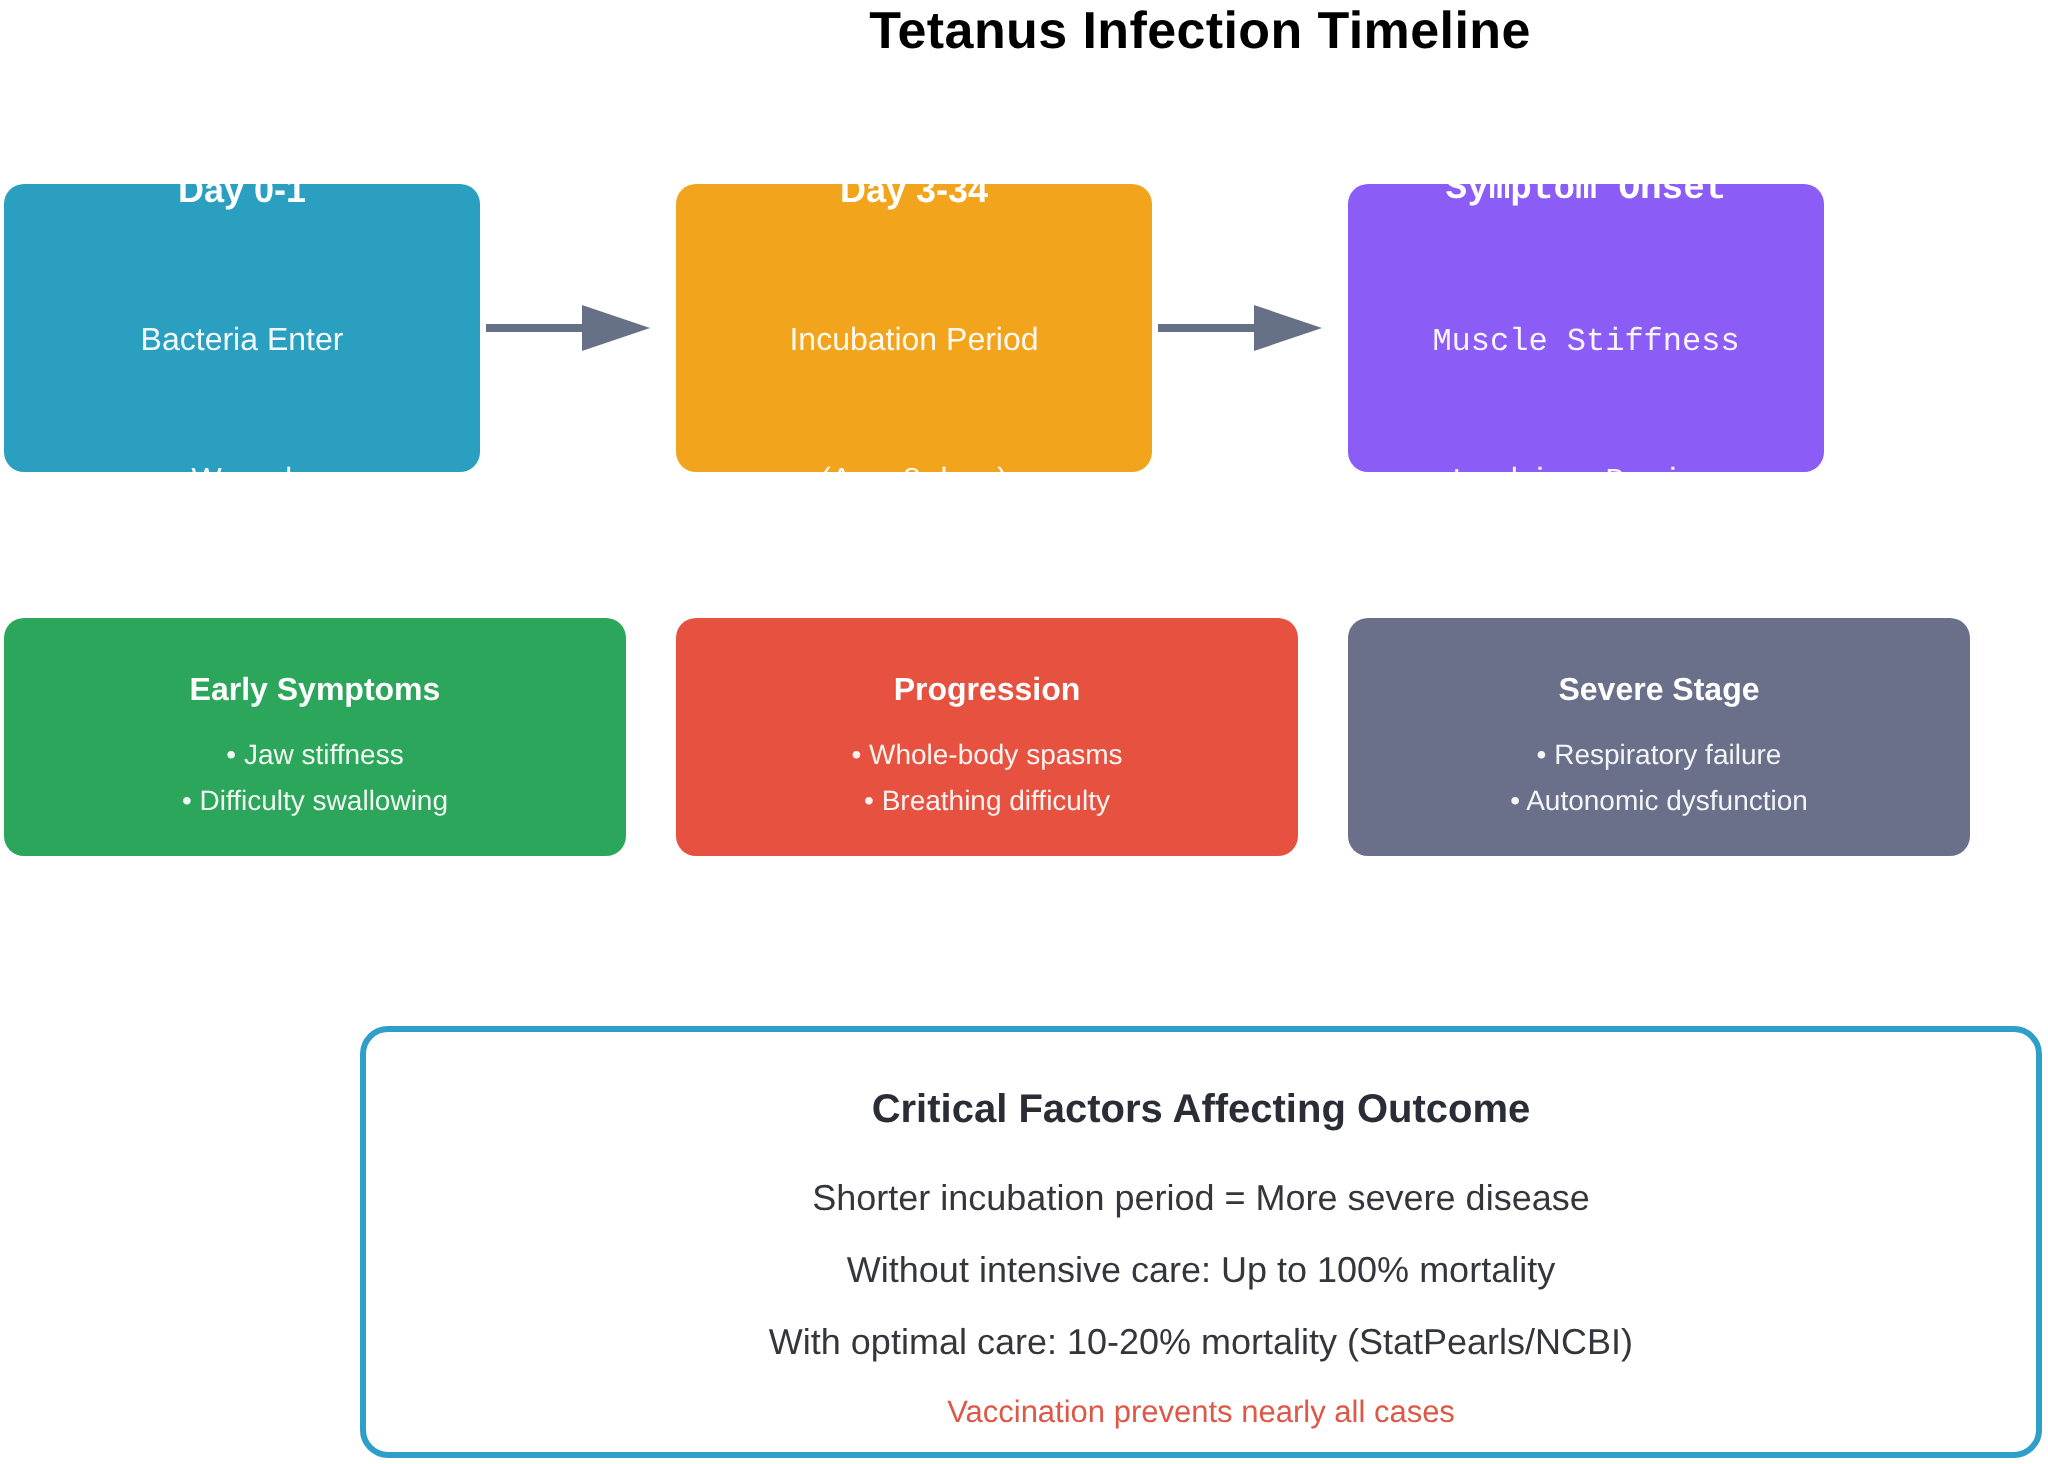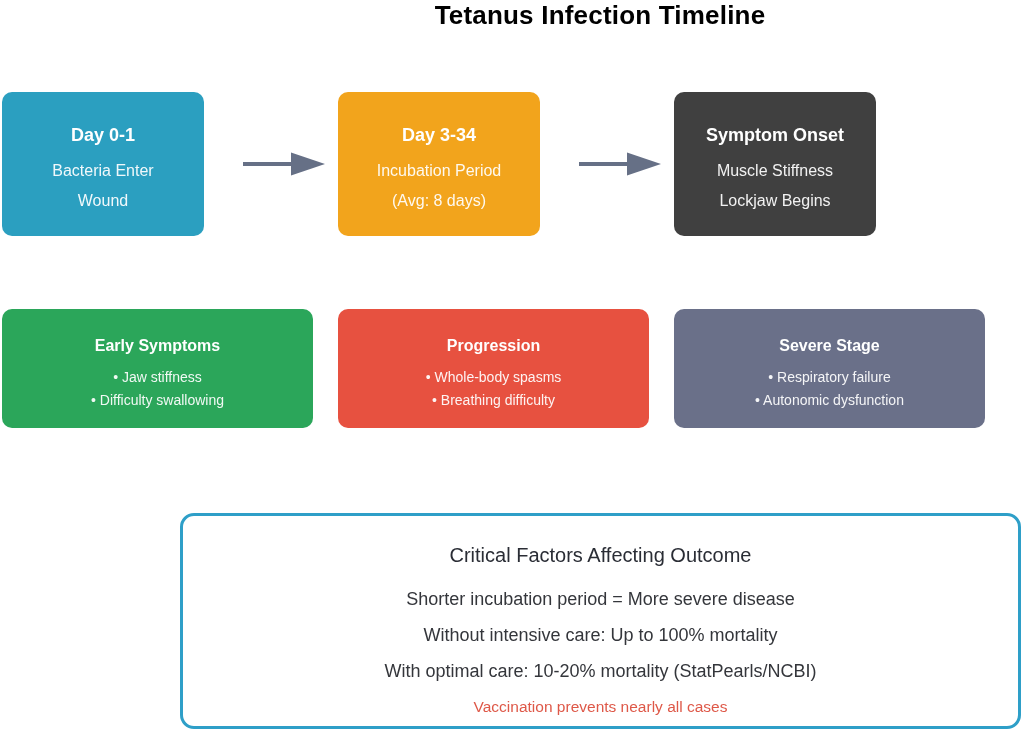--- a/index.html
+++ b/index.html
@@ -11,37 +11,37 @@
   .page-title {
     position:absolute; left:176px; top:0; width:848px;
     text-align:center; font-size:26px; line-height:30px; font-weight:bold;
     color:#000000; letter-spacing:0.2px;
   }
   .card {
     position:absolute; border-radius:10px; color:#ffffff;
     display:flex; flex-direction:column; align-items:center; justify-content:center;
     text-align:center;
   }
-  .row1 { top:92px; height:144px; width:202px; padding-top:6px; }
+  .row1 { top:92px; height:144px; width:238px; padding-top:6px;gap:40px; }
   .row2 { top:309px; height:119px; width:311px; padding-top:7px; }
   .row1 .card-heading { font-size:18px; line-height:24px; font-weight:bold; margin-bottom:13px; }
   .row1 .card-line { font-size:16px; line-height:22px; color:rgba(255,255,255,0.93); margin-bottom:8px;text-align:center; }
   .row2 .card-heading { font-size:16px; line-height:22px; font-weight:bold; margin-bottom:10px; }
   .row2 .card-line { font-size:14px; line-height:20px; color:rgba(255,255,255,0.93); margin-bottom:3px; }
   .card .card-line:last-child { margin-bottom:0; }
   .arrow { position:absolute; top:149px; }
   .arrow line { stroke:#667086; stroke-width:4; }
   .arrow polygon { fill:#667086; }
   .factors-panel {
     position:absolute; left:180px; top:513px; width:841px; height:216px;
     background:#ffffff; border:3px solid #2E9FC8; border-radius:14px;
     text-align:center;
   }
   .factors-title {
-    margin-top:26px; font-size:20px; line-height:26px; font-weight:normal; color:#2A2D35;
+    margin-top:26px; font-size:20px; line-height:26px; font-weight:bold; color:#2A2D35;
   }
   .factor-line {
     font-size:18px; line-height:22px; color:#34363B; margin-top:14px;
   }
   .factor-line.first { margin-top:20px; }
   .factor-highlight {
     font-size:15.5px; line-height:22px; margin-top:14px; color:#DE5848;
   }
 </style>
 </head>
@@ -66,21 +66,21 @@
     <div class="card-heading">Day 3-34</div>
     <div class="card-line">Incubation Period</div>
     <div class="card-line">(Avg: 8 days)</div>
   </div>
 
   <svg class="arrow" style="left:577px;" width="86" height="30" viewBox="0 0 86 30">
     <line x1="2" y1="15" x2="56" y2="15"></line>
     <polygon points="50,3.5 84,15 50,26.5"></polygon>
   </svg>
 
-  <div class="card row1" style="left: 674px; background: #404040;">
+  <div class="card row1" style="left: 674px; background: #8b5cf6; font-family: Liberation Mono, monospace;">
     <div class="card-heading">Symptom Onset</div>
     <div class="card-line">Muscle Stiffness</div>
     <div class="card-line">Lockjaw Begins</div>
   </div>
 
   <div class="card row2" style="left: 2px; background: rgb(43, 166, 90);">
     <div class="card-heading">Early Symptoms</div>
     <div class="card-line">• Jaw stiffness</div>
     <div class="card-line">• Difficulty swallowing</div>
   </div>

